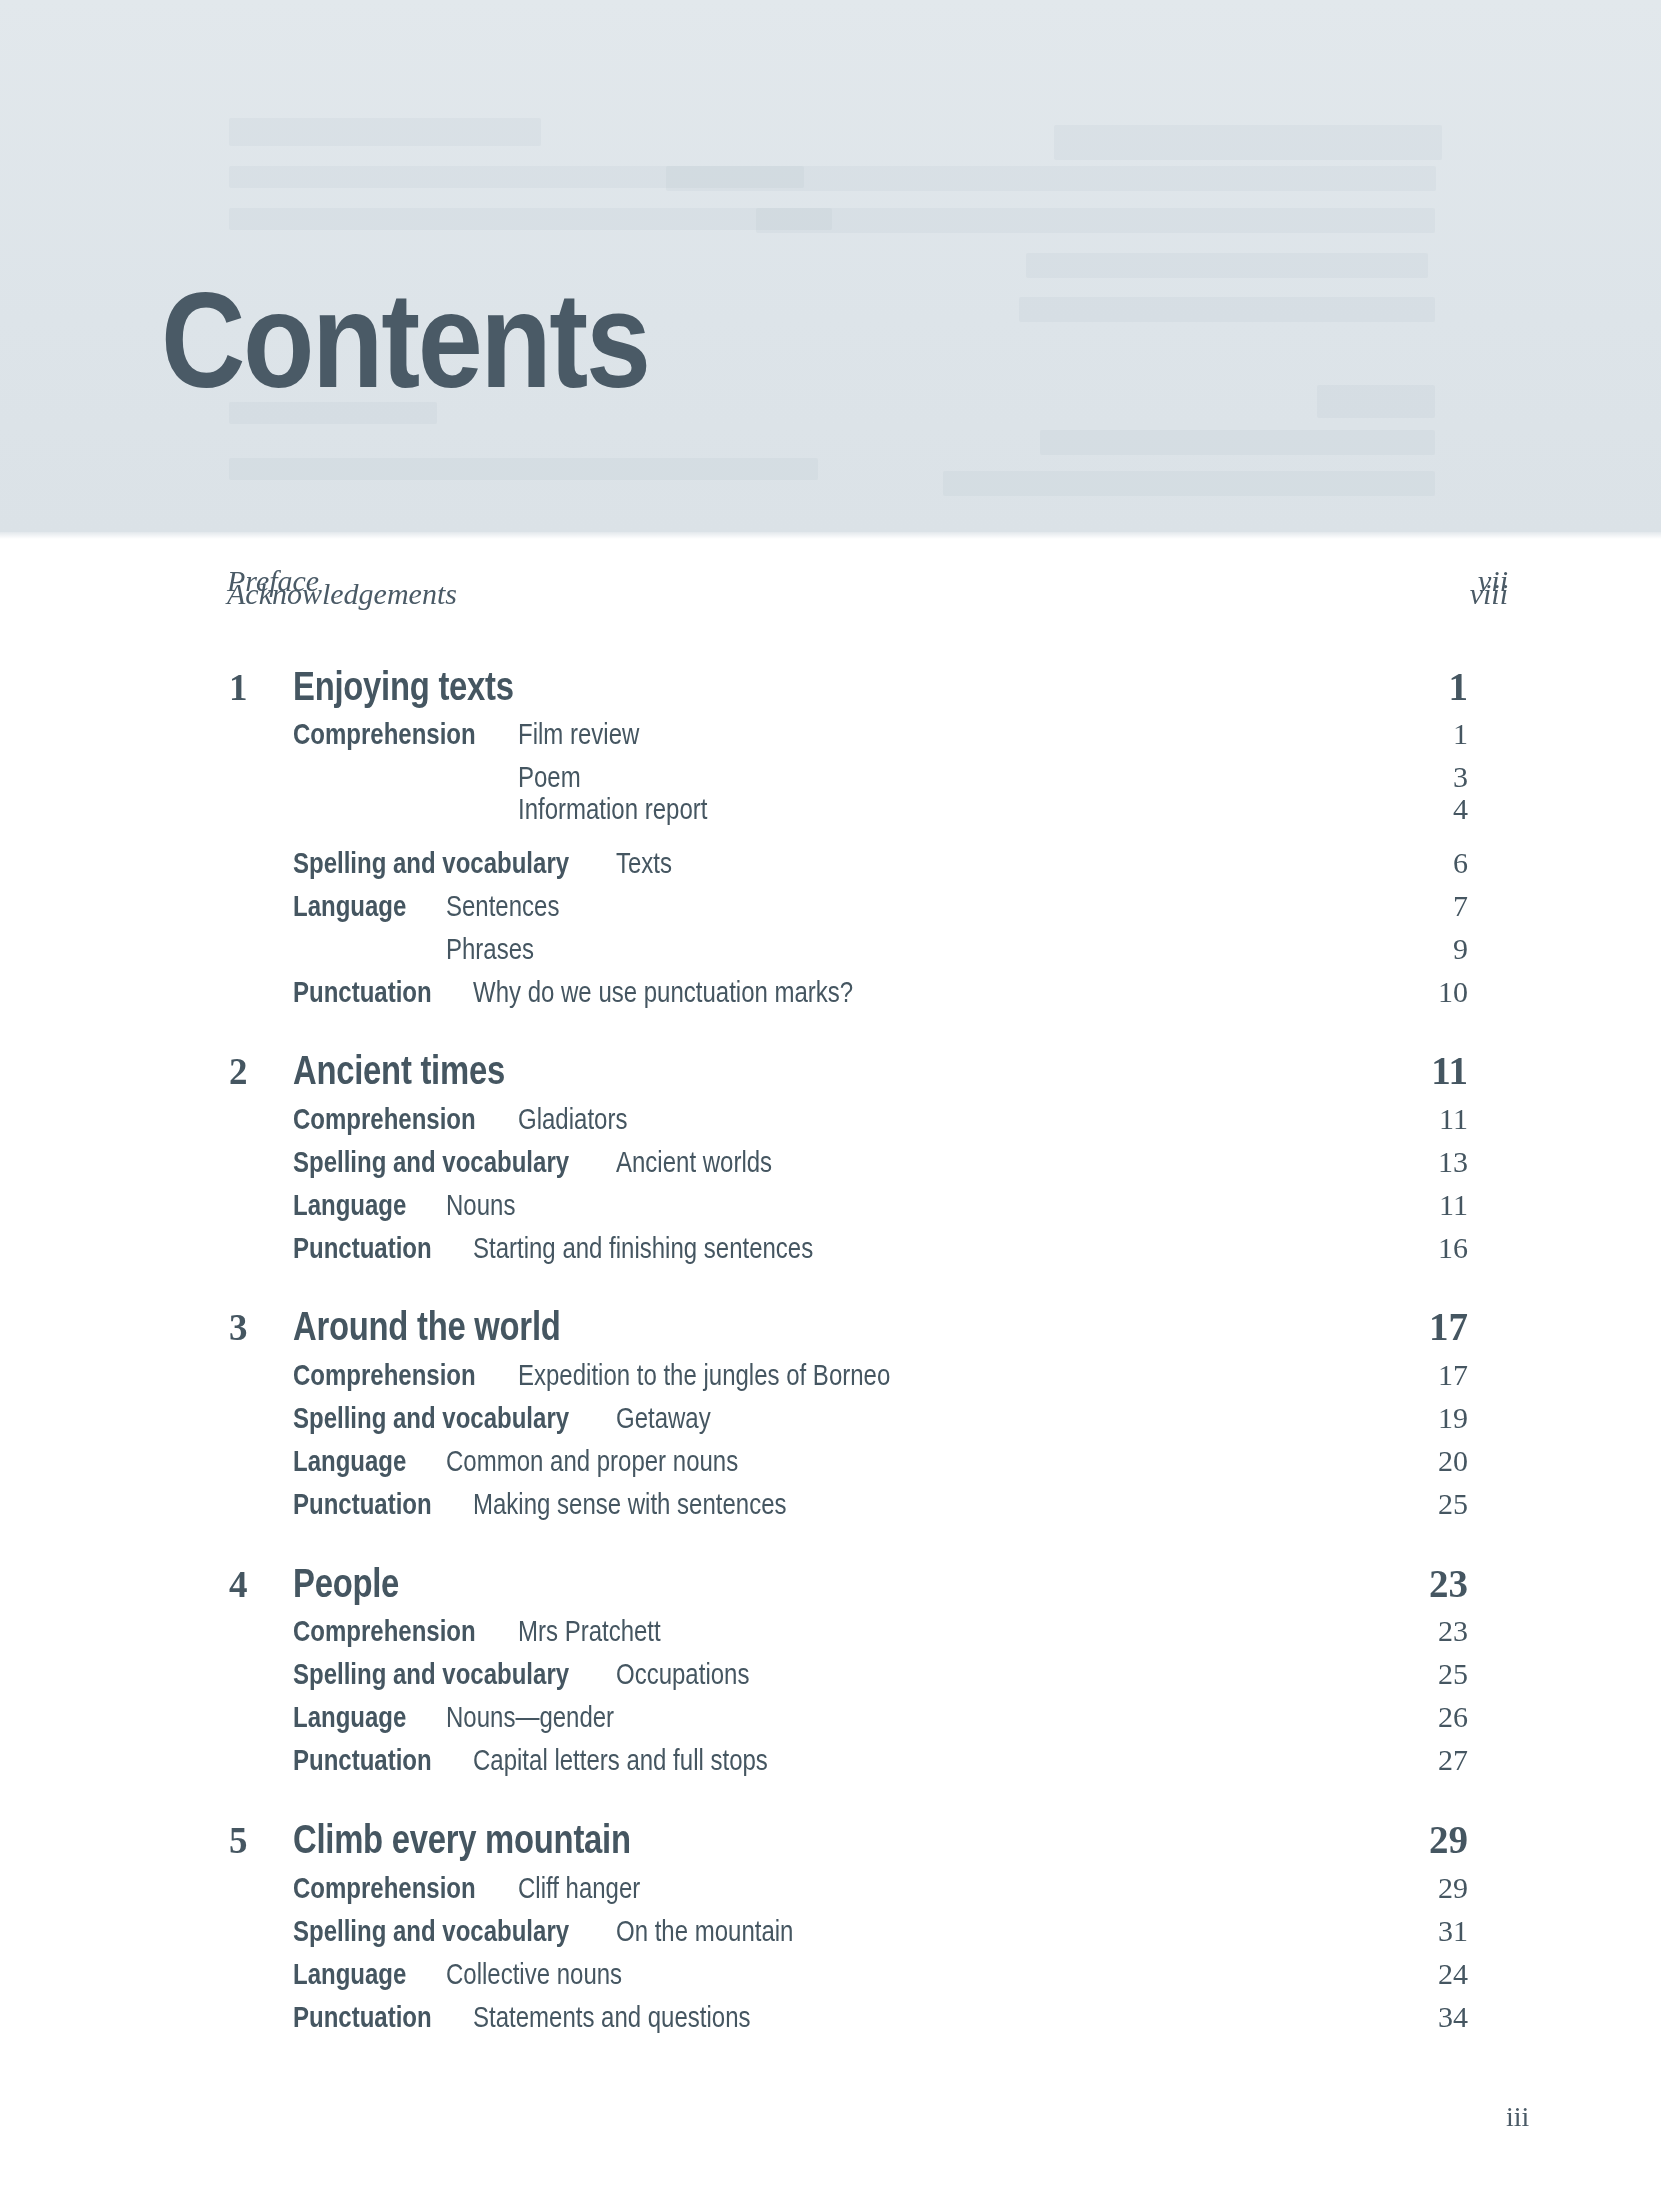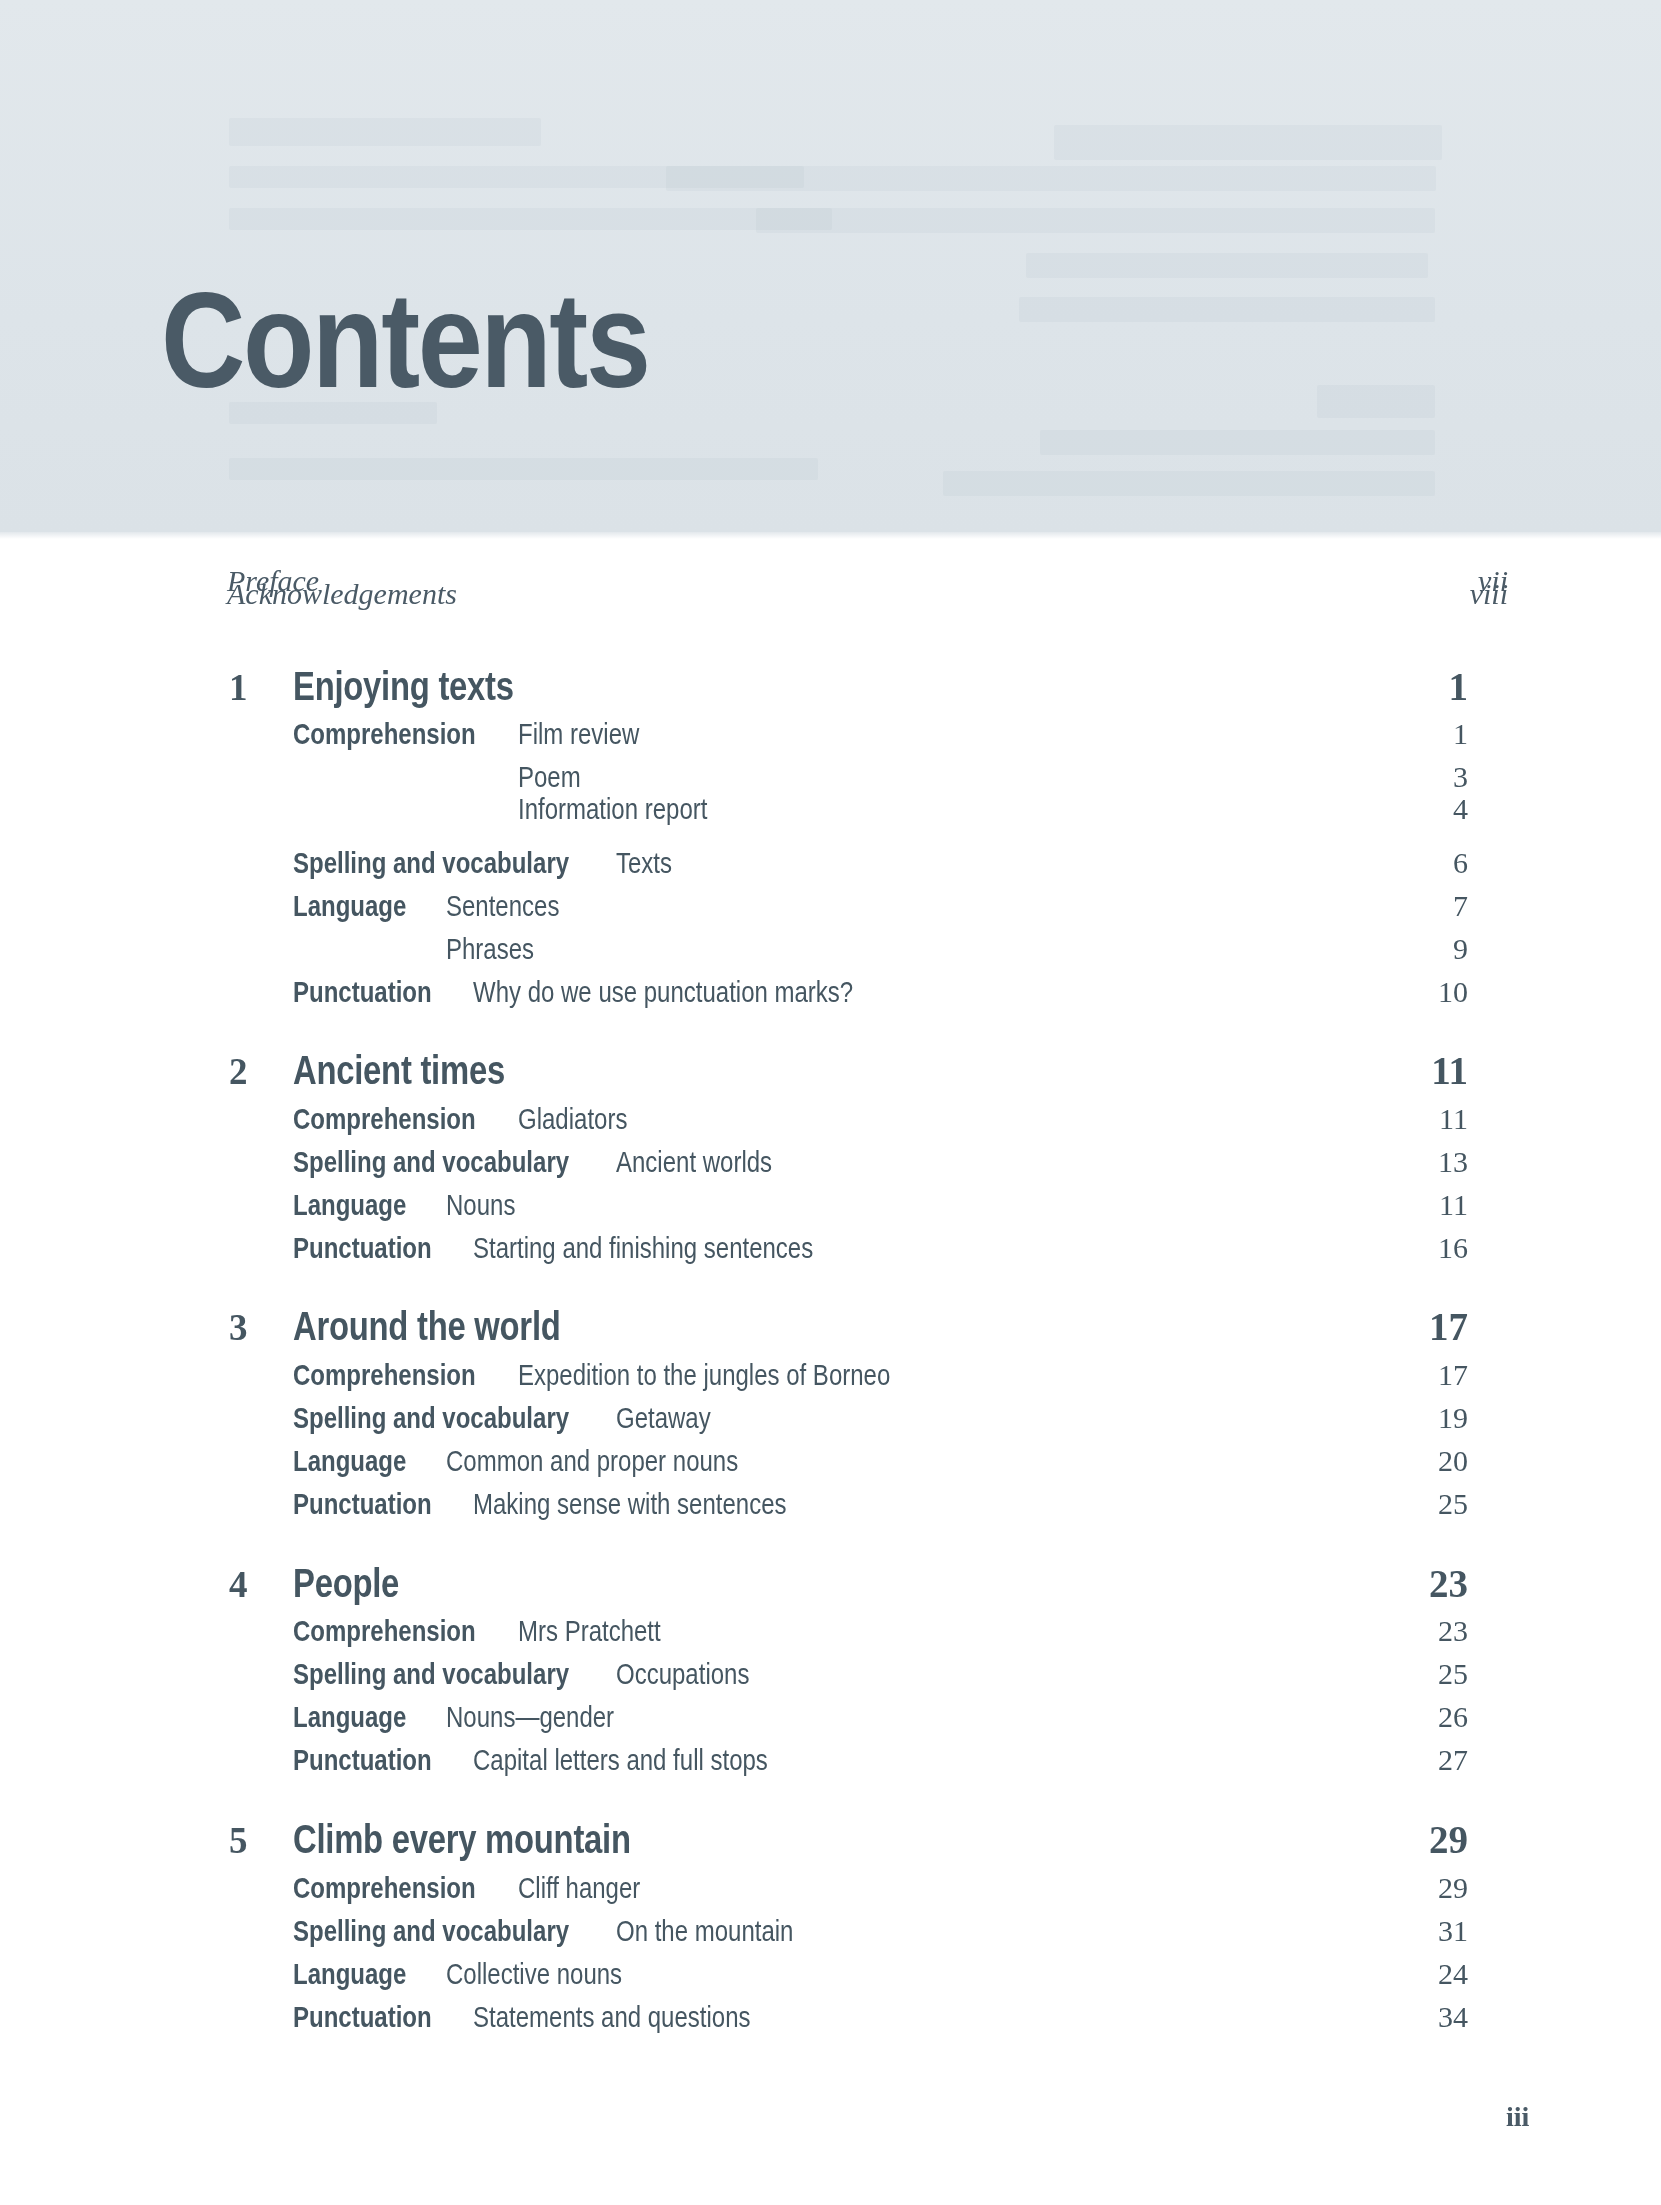--- a/index.html
+++ b/index.html
@@ -48,21 +48,21 @@
   .sub-item {
     font-weight: normal;
     transform: scaleX(0.80); transform-origin: left bottom;
   }
   .sub-pg {
     position: absolute; right: 194px; bottom: 0;
     font-family: "Liberation Serif", serif; font-size: 30px; color: #455661;
   }
   .folio {
     position: absolute; left: 1506px; top: 2101px;
-    font-family: "Liberation Serif", serif; font-weight: bold; font-size: 28px; color: #4a5a66;
+    font-family: "Liberation Serif", serif; font-weight: normal; font-size: 28px; color: #4a5a66;
   }
 </style>
 </head>
 <body>
 
 <div class="band">
 
   <div class="ghost" style="left:1054px;top:125px;width:388px;height:35px;"></div>
   <div class="ghost" style="left:666px;top:166px;width:770px;height:25px;"></div>
   <div class="ghost" style="left:756px;top:208px;width:679px;height:25px;"></div>

